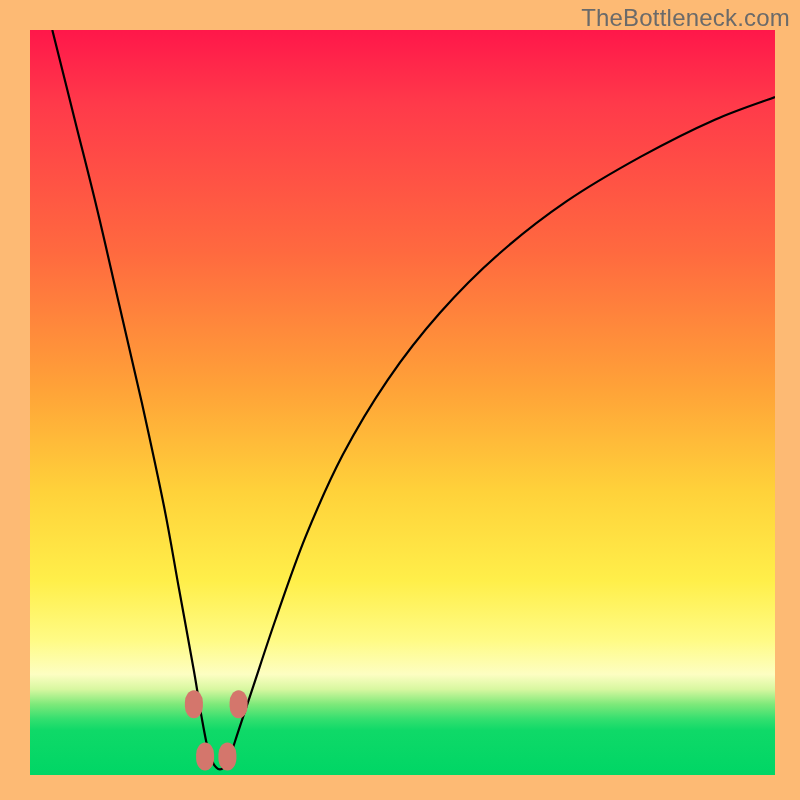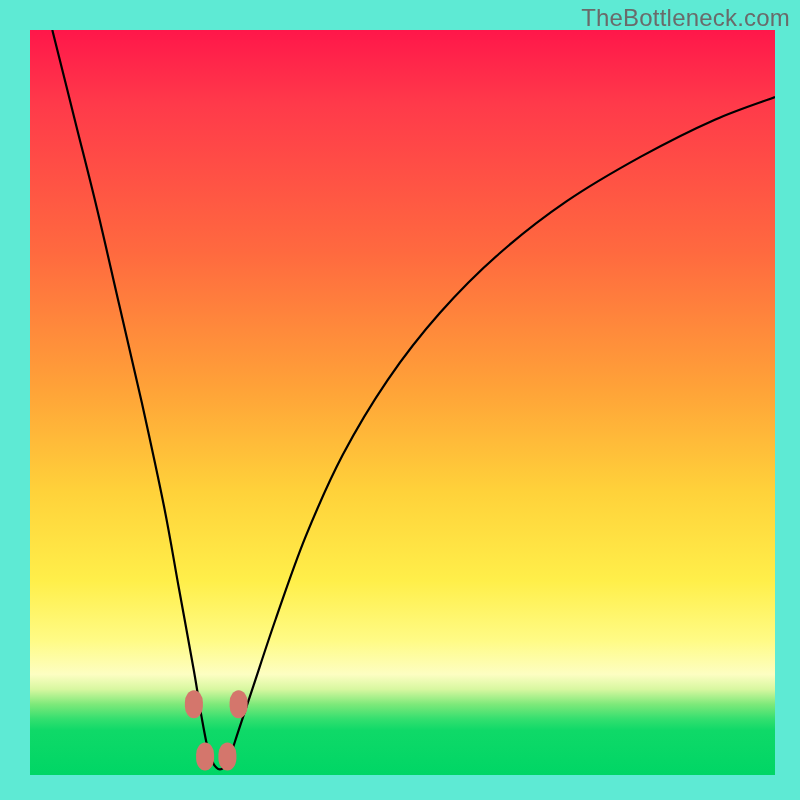--- a/index.html
+++ b/index.html
@@ -8,21 +8,21 @@
     width: 800px;
     height: 800px;
     background: #000;
     overflow: hidden;
     font-family: Arial, Helvetica, sans-serif;
   }
   .frame {
     position: relative;
     width: 800px;
     height: 800px;
-    background: #5eead4;
+    background: #fdba74;
   }
   .plot {
     position: absolute;
     left: 30px;
     top: 30px;
     width: 745px;
     height: 745px;
     
     background: linear-gradient(
       to bottom,

